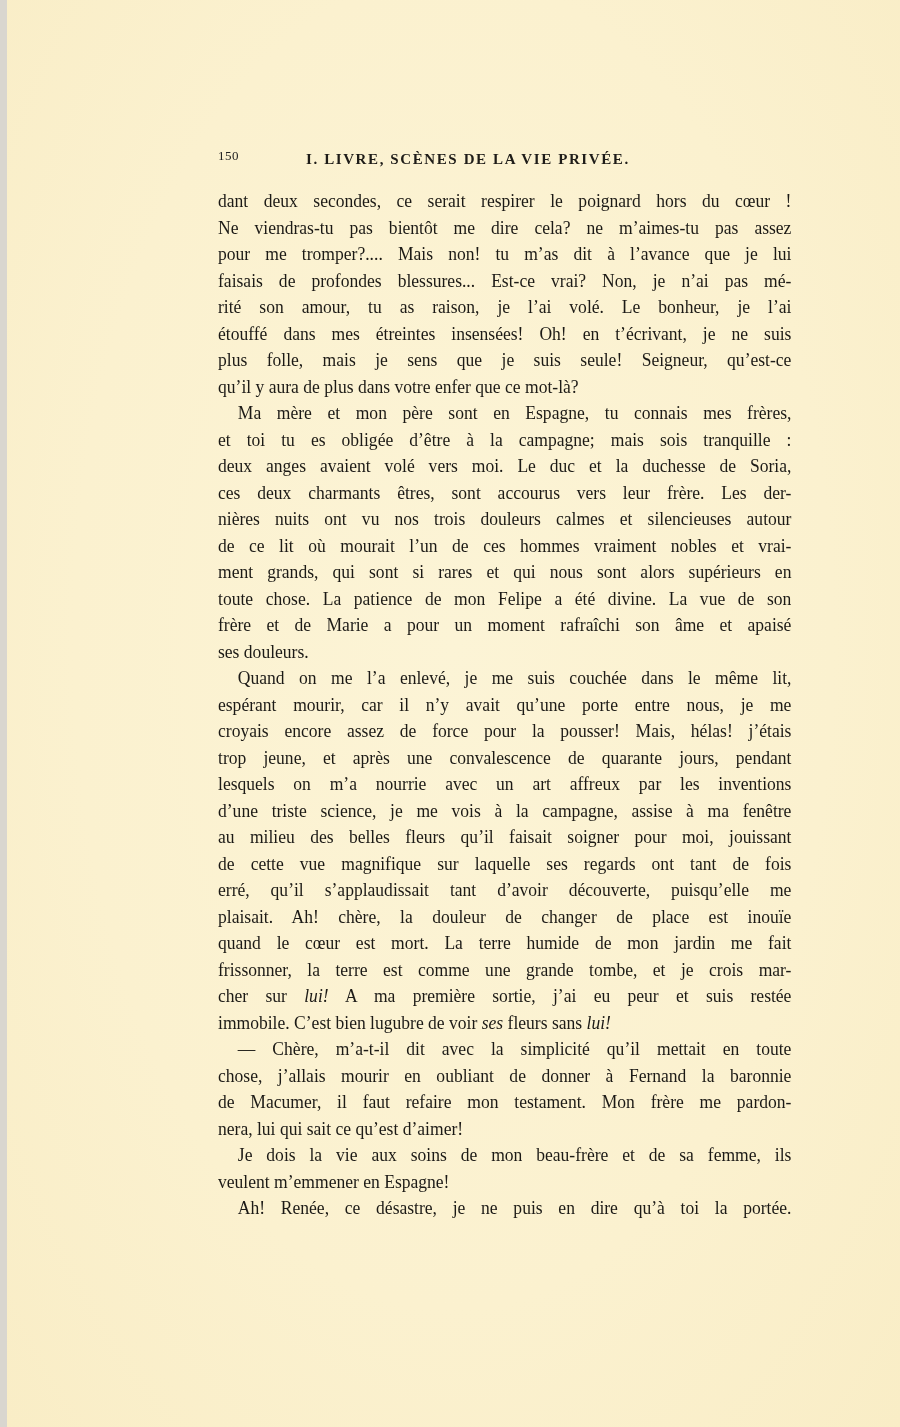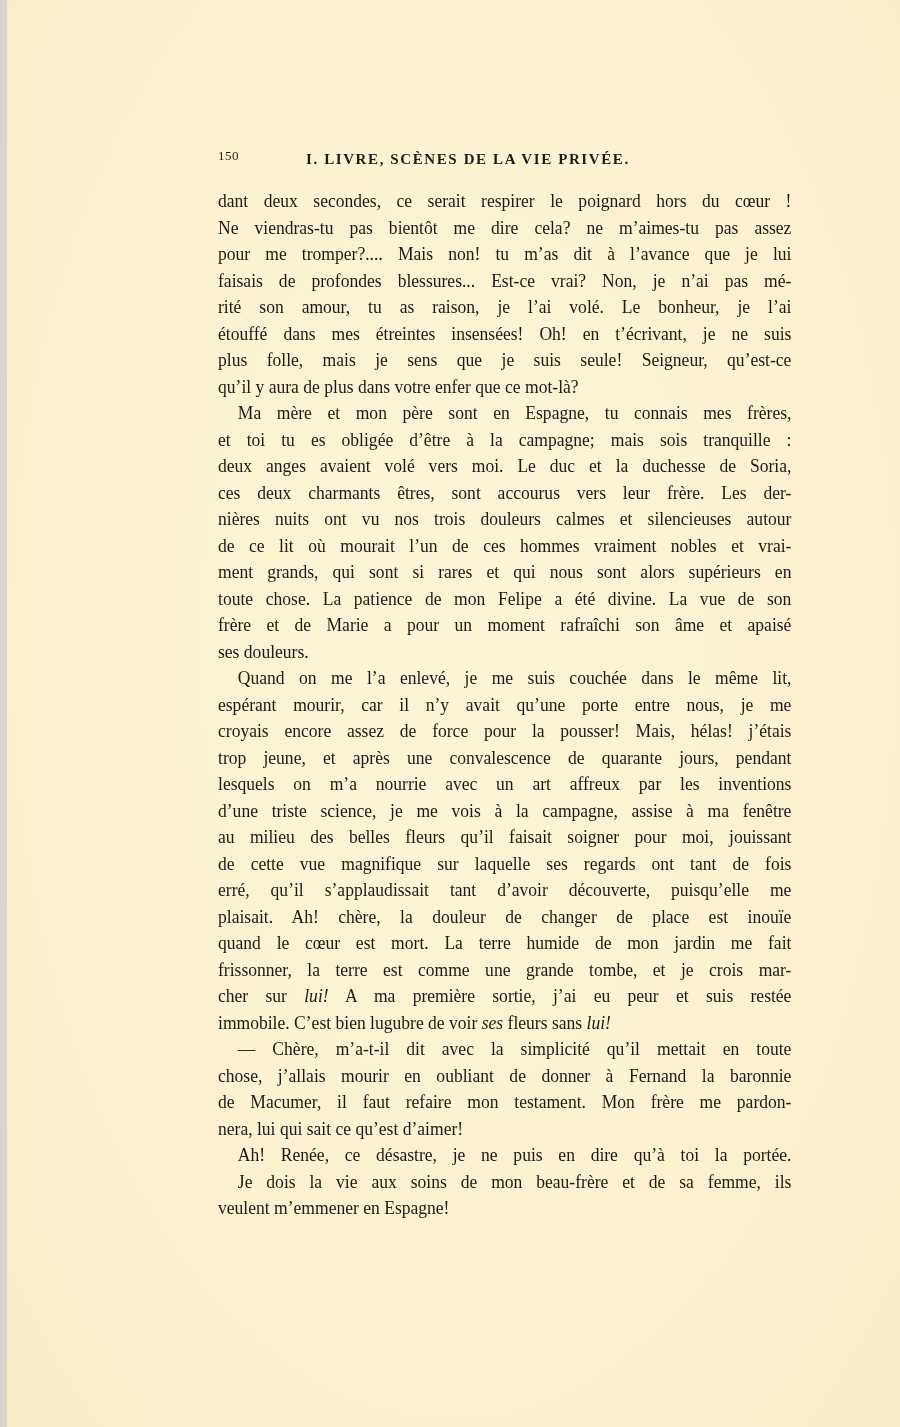--- a/index.html
+++ b/index.html
@@ -139,22 +139,22 @@
     </div>
 
     <div class="paragraph">
       <span class="line indent">— Chère, m’a-t-il dit avec la simplicité qu’il mettait en toute</span>
       <span class="line">chose, j’allais mourir en oubliant de donner à Fernand la baronnie</span>
       <span class="line">de Macumer, il faut refaire mon testament. Mon frère me pardon-</span>
       <span class="line last">nera, lui qui sait ce qu’est d’aimer!</span>
     </div>
 
     <div class="paragraph">
-      <span class="line indent">Ah! Renée, ce désastre, je ne puis en dire qu’à toi la portée.</span>
+      <span class="line indent">Je dois la vie aux soins de mon beau-frère et de sa femme, ils</span>
+      <span class="line last">veulent m’emmener en Espagne!</span>
     </div>
 
     <div class="paragraph">
-      <span class="line indent">Je dois la vie aux soins de mon beau-frère et de sa femme, ils</span>
-      <span class="line last">veulent m’emmener en Espagne!</span>
+      <span class="line indent">Ah! Renée, ce désastre, je ne puis en dire qu’à toi la portée.</span>
     </div>
 
   </div>
 </div>
 
 </body></html>

